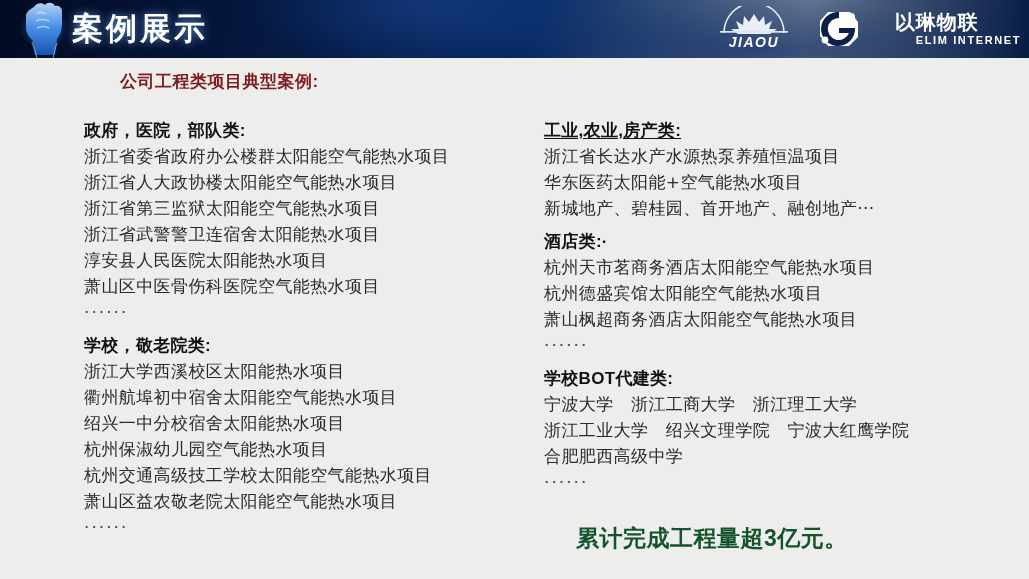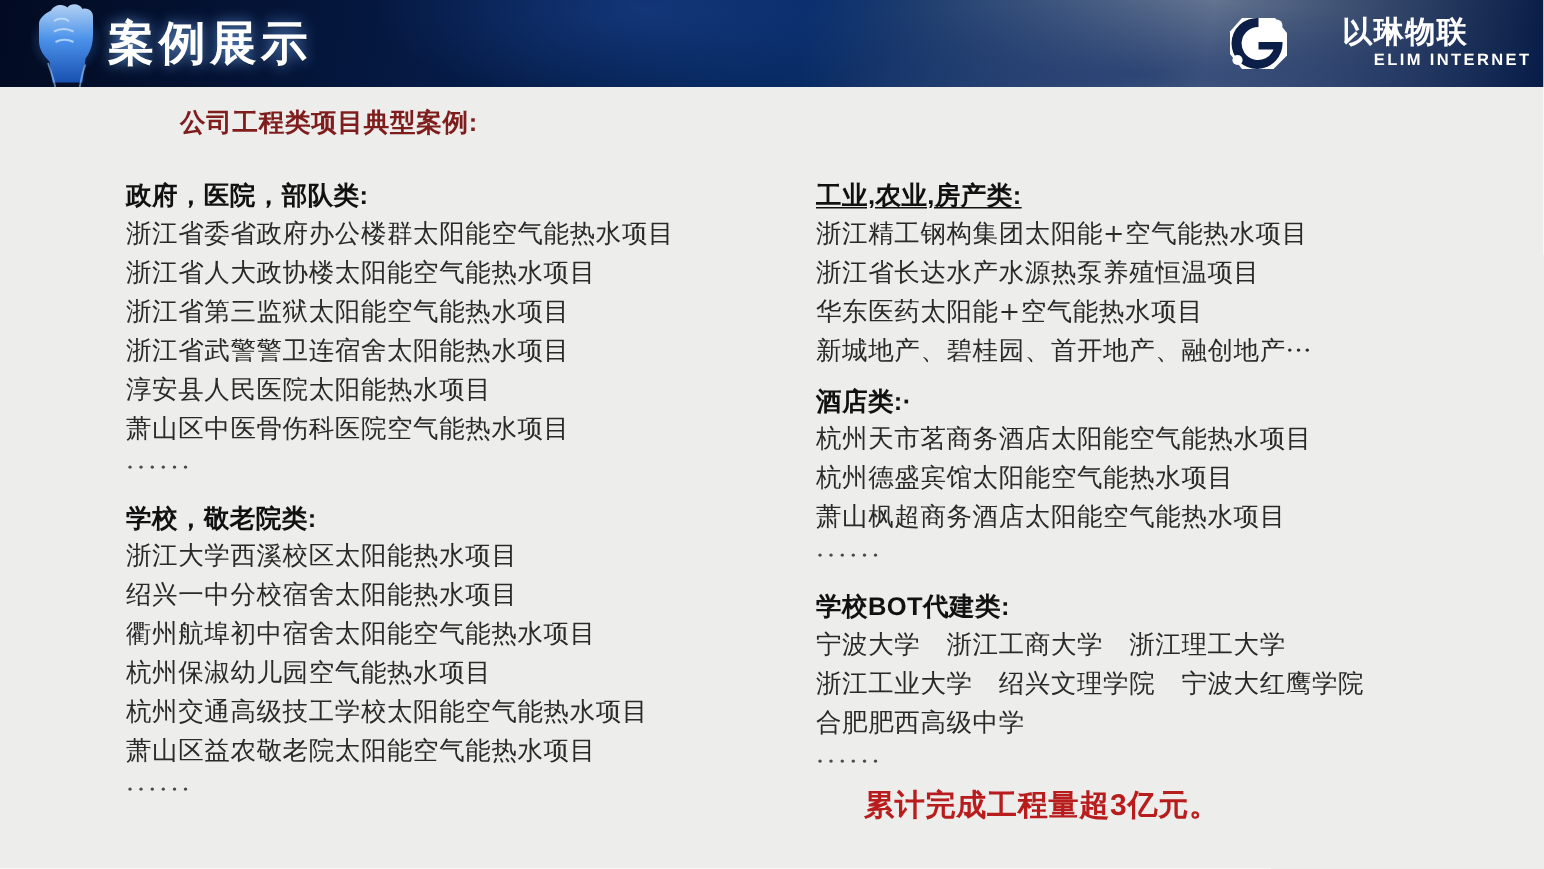--- a/index.html
+++ b/index.html
@@ -108,21 +108,21 @@
   }
   .dots {
     font-size:17px; color:#4a4a4a;
     font-family:"DejaVu Serif","Liberation Serif",serif;
     line-height:26px; letter-spacing:2px;
   }
   .gap-sm { height:8px; }
 
   .footnote {
     position:absolute; left:576px; top:523px;
-    font-size:20px; font-weight:bold; color:#b91c1c;
+    font-size:23px; font-weight:bold; color:#14532d;
     font-family:"Liberation Sans","DejaVu Sans",sans-serif;
     letter-spacing:.5px;
   }
 </style>
 </head>
 <body>
 
 <div class="slide">
 
   <div class="header">
@@ -141,20 +141,28 @@
         <path d="M22 9c2-4 8-5 11-2 2-3 8-3 10 1 3-1 7 1 7 5l0 12c0 7-2 12-5 16l-2 16-20 0-2-14c-4-4-7-8-7-14l0-11c0-4 4-7 8-9z" fill="url(#fg)" opacity="0.95"></path>
         <path d="M24 16c3-2 7-2 10 0M24 23c4-2 9-2 13 0M25 30c4-2 8-2 12 0" stroke="#d7ebff" stroke-width="1.4" fill="none" opacity=".7"></path>
         <path d="M20 44c2 6 4 11 5 17l16 0c1-6 2-11 4-16" stroke="#9fd0ff" stroke-width="1.2" fill="none" opacity=".6"></path>
       </svg>
     </div>
 
     <div class="header-title">案例展示</div>
 
     <div class="logos">
 
+      <div class="logo-jiaou">
+        <svg class="jw" width="92" height="30" viewBox="0 0 92 30" aria-hidden="true">
+          <path d="M16 27 A30 30 0 0 1 76 27" stroke="#e9eef8" stroke-width="1.6" fill="none"></path>
+          <path d="M46 8 l5 8 5-6 1 9 7-4 -3 8 8 0 -7 5 -32 0 -7 -5 8 0 -3 -8 7 4 1 -9 5 6z" fill="#e9eef8"></path>
+          <rect x="12" y="25" width="68" height="1.7" fill="#dfe6f3"></rect>
+        </svg>
+        <div class="jtext">JIAOU</div>
+      </div>
 
       <div class="logo-elim">
         <svg width="42" height="40" viewBox="0 0 42 40" aria-hidden="true">
           <path d="M10 3 L32 3 L40 13 L40 28 L31 37 L10 37 L2 27 L2 12 Z" fill="#ffffff"></path>
           <path d="M21 9 a11 11 0 1 0 10 15 l-10 0 0 -5 16 0 a17 17 0 1 1 -16 -16 z" fill="#0b1f49"></path>
           <circle cx="33" cy="8" r="4" fill="#ffffff"></circle>
           <circle cx="7" cy="31" r="3.4" fill="#ffffff"></circle>
         </svg>
         <div class="elim-words">
           <div class="elim-cn">以琳物联</div>
@@ -178,35 +186,34 @@
       <div class="line">淳安县人民医院太阳能热水项目</div>
       <div class="line">萧山区中医骨伤科医院空气能热水项目</div>
       <div class="dots">······</div>
     </div>
 
     <div class="gap-sm"></div>
 
     <div>
       <div class="sec-head">学校，敬老院类:</div>
       <div class="line">浙江大学西溪校区太阳能热水项目</div>
+      <div class="line">衢州航埠初中宿舍太阳能空气能热水项目</div>
       <div class="line">绍兴一中分校宿舍太阳能热水项目</div>
-      <div class="line">衢州航埠初中宿舍太阳能空气能热水项目</div>
       <div class="line">杭州保淑幼儿园空气能热水项目</div>
       <div class="line">杭州交通高级技工学校太阳能空气能热水项目</div>
       <div class="line">萧山区益农敬老院太阳能空气能热水项目</div>
       <div class="dots">······</div>
     </div>
 
   </div>
 
   <div class="col col-right">
 
     <div>
       <div class="sec-head underline">工业,农业,房产类:</div>
-      <div class="line">浙江精工钢构集团太阳能+空气能热水项目</div>
       <div class="line">浙江省长达水产水源热泵养殖恒温项目</div>
       <div class="line">华东医药太阳能+空气能热水项目</div>
       <div class="line">新城地产、碧桂园、首开地产、融创地产···</div>
     </div>
 
     <div class="gap-sm"></div>
 
     <div>
       <div class="sec-head">酒店类:·</div>
       <div class="line">杭州天市茗商务酒店太阳能空气能热水项目</div>

